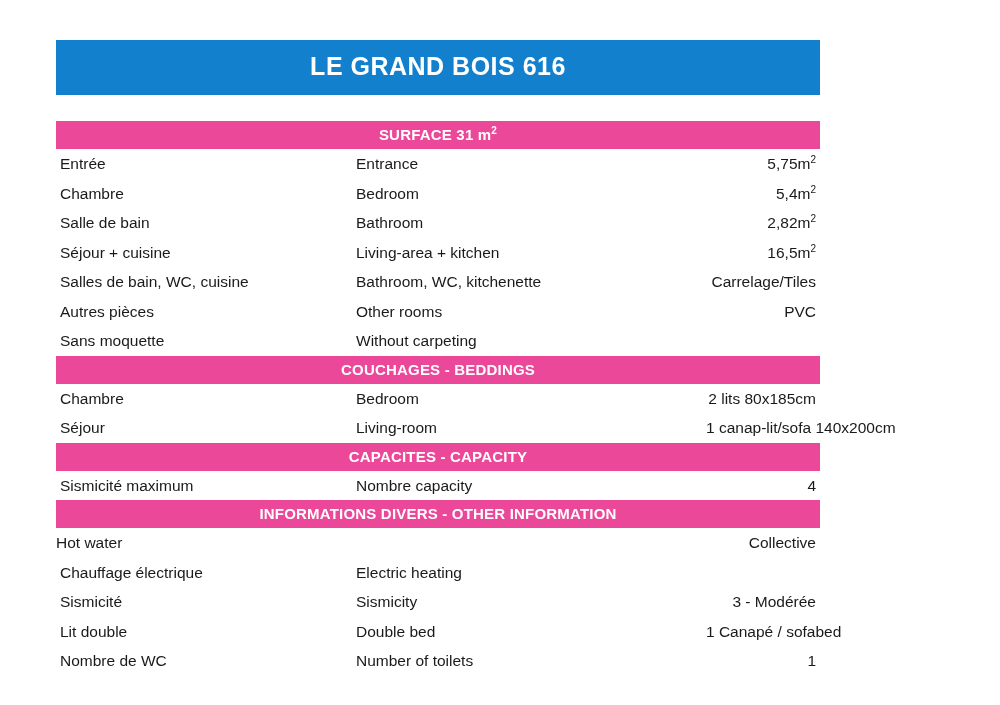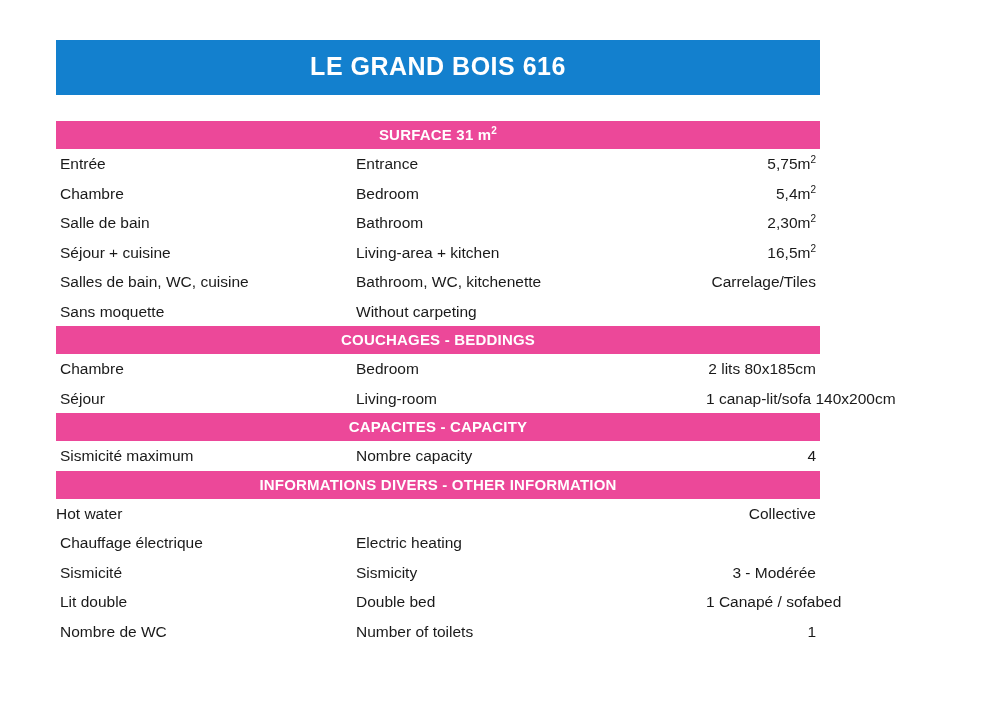--- a/index.html
+++ b/index.html
@@ -94,35 +94,40 @@
             <div class="cell-val"><span>5,75m</span><sup>2</sup></div>
           </div>
           <div class="row">
             <div class="cell-fr">Chambre</div>
             <div class="cell-en">Bedroom</div>
             <div class="cell-val"><span>5,4m</span><sup>2</sup></div>
           </div>
           <div class="row">
             <div class="cell-fr">Salle de bain</div>
             <div class="cell-en">Bathroom</div>
-            <div class="cell-val"><span>2,30m</span><sup>2</sup></div>
+            <div class="cell-val"><span>2,82m</span><sup>2</sup></div>
           </div>
           <div class="row">
             <div class="cell-fr">Séjour + cuisine</div>
             <div class="cell-en">Living-area + kitchen</div>
             <div class="cell-val"><span>16,5m</span><sup>2</sup></div>
           </div>
         </div>
       </div>
       <div class="section">
         <div class="rows">
           <div class="row">
             <div class="cell-fr">Salles de bain, WC, cuisine</div>
             <div class="cell-en">Bathroom, WC, kitchenette</div>
             <div class="cell-val"><span>Carrelage/Tiles</span></div>
+          </div>
+          <div class="row">
+            <div class="cell-fr">Autres pièces</div>
+            <div class="cell-en">Other rooms</div>
+            <div class="cell-val"><span>PVC</span></div>
           </div>
           <div class="row">
             <div class="cell-fr">Sans moquette</div>
             <div class="cell-en">Without carpeting</div>
             <div class="cell-val"><span></span></div>
           </div>
         </div>
       </div>
       <div class="section">
         <div class="section-bar"><span>COUCHAGES - BEDDINGS</span></div>

